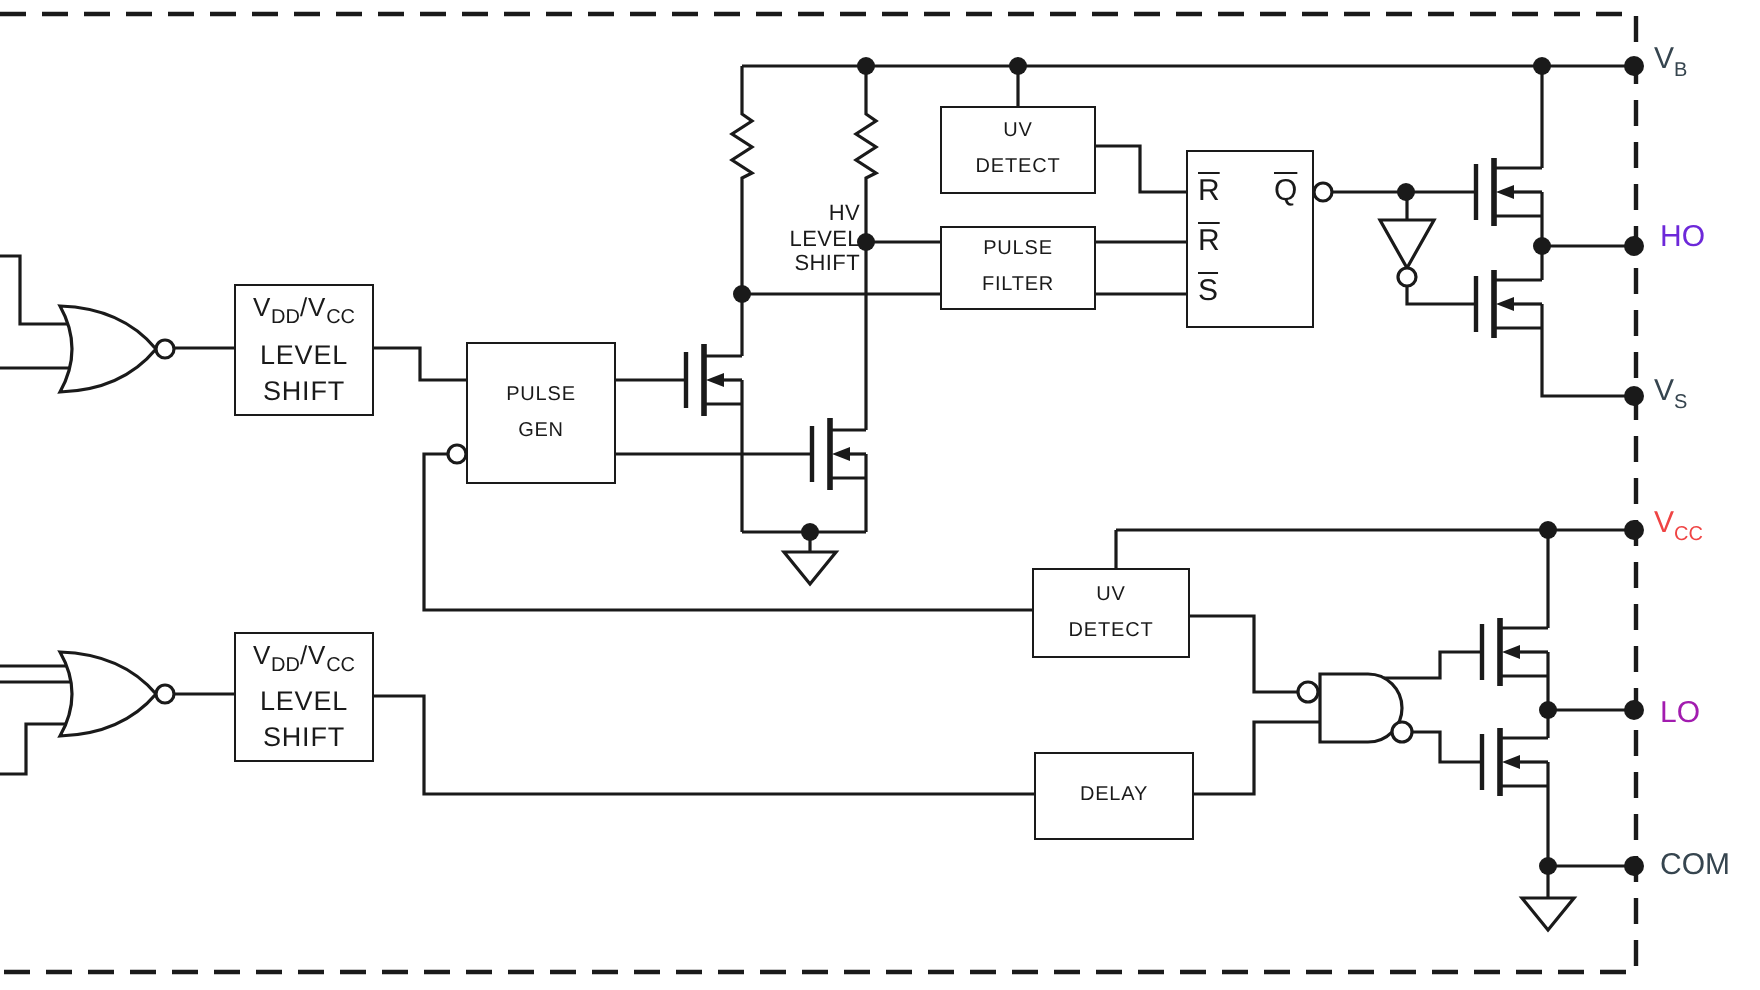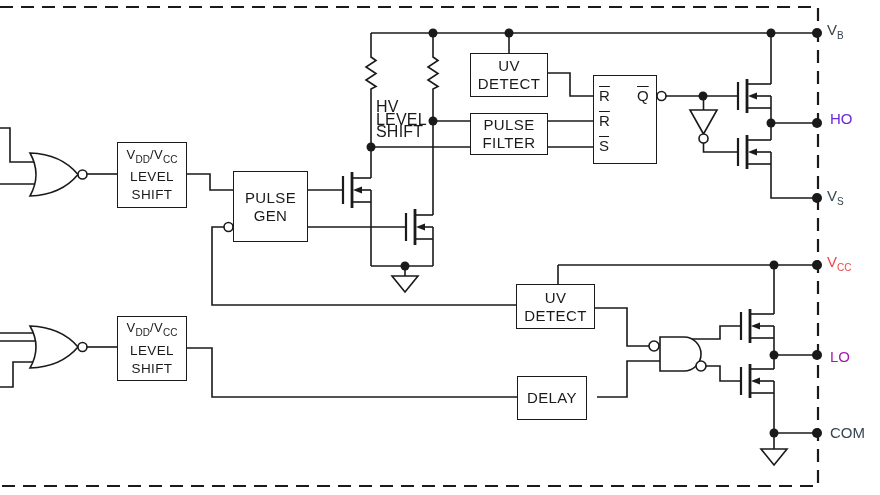--- a/index.html
+++ b/index.html
@@ -3,23 +3,23 @@
 <meta charset="utf-8">
 <style>
   html,body{margin:0;padding:0;background:#fff;}
   #stage{position:relative;width:880px;height:495px;background:#ffffff;overflow:hidden;
          font-family:"Liberation Sans", sans-serif;color:#1a1a1a;}
   #stage svg{position:absolute;left:0;top:0;z-index:1;}
   .box{position:absolute;z-index:2;background:#ffffff;border:1.6px solid #1a1a1a;
        display:flex;flex-direction:column;align-items:center;justify-content:center;
        text-align:center;box-sizing:border-box;letter-spacing:.4px;}
   .box .ln{line-height:18px;white-space:nowrap;}
-  .fs13{font-size:13.5px;} .fs15{font-size:15px;}
+  .fs13{font-size:13.5px;} .fs15{font-size:10px;}
   sub.ss{font-size:10px;letter-spacing:0;}
-  .freelabel{position:absolute;z-index:2;font-size:16px;line-height:12.5px;text-align:left;
+  .freelabel{position:absolute;z-index:2;font-size:11px;line-height:12.5px;text-align:right;
              letter-spacing:.2px;white-space:nowrap;}
   .latchlabel{position:absolute;z-index:3;font-size:15px;line-height:16px;}
   .ovl{text-decoration:overline;}
   .pin{position:absolute;z-index:2;font-size:15px;line-height:18px;font-weight:400;
        white-space:nowrap;}
   .pin sub{font-size:10px;letter-spacing:0;}
 </style>
 </head>
 <body>
 
@@ -224,21 +224,21 @@
 <div class="latchlabel ovl" style="left:599px;top:88px">R</div>
 <div class="latchlabel ovl" style="left:599px;top:113px">R</div>
 <div class="latchlabel ovl" style="left:599px;top:138px">S</div>
 <div class="latchlabel ovl" style="left:637px;top:88px">Q</div>
 
 <div class="box" style="left:516px;top:284px;width:79px;height:45px">
   <div class="ln fs15">UV</div>
   <div class="ln fs15">DETECT</div>
 </div>
 
-<div class="box" style="left:517px;top:376px;width:70px;height:44px">
+<div class="box" style="left:517px;top:376px;width:80px;height:44px">
   <div class="ln fs15">DELAY</div>
 </div>
 
 <div class="box" style="left:117px;top:316px;width:70px;height:65px">
   <div class="ln" style="font-size:13px"><span>V</span><sub class="ss">DD</sub><span>/V</span><sub class="ss">CC</sub></div>
   <div class="ln fs13">LEVEL</div>
   <div class="ln fs13">SHIFT</div>
 </div>
 
 <div class="freelabel" style="left:376px;top:101px;width:54px">

